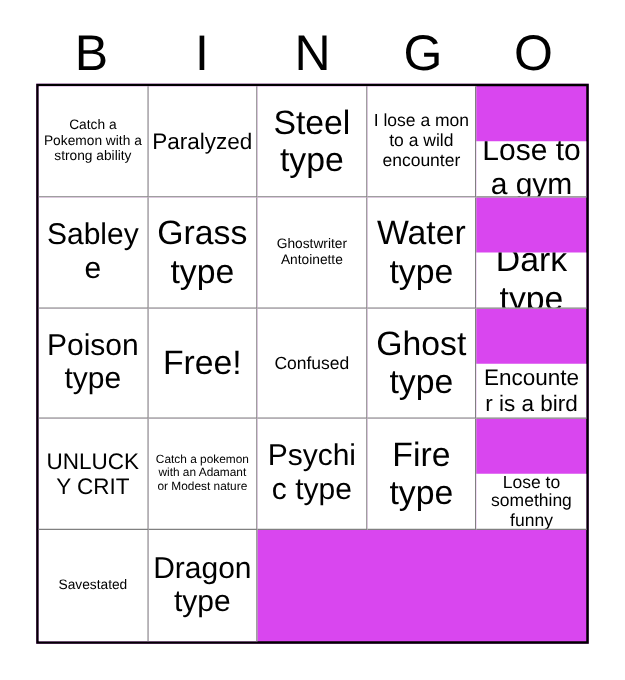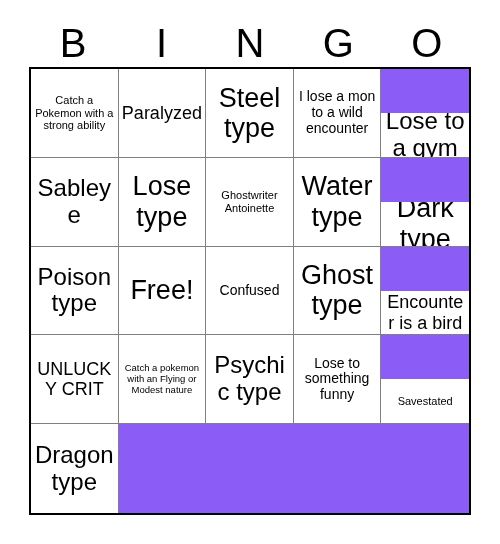--- a/index.html
+++ b/index.html
@@ -49,21 +49,21 @@
     position: absolute;
     left: 29px;
     top: 67px;
     width: 442px;
     height: 448px;
     border: 2px solid #000000;
     box-sizing: border-box;
     display: grid;
     grid-template-columns: repeat(5, 1fr);
     grid-template-rows: repeat(5, 1fr);
-    background: #8b5cf6;
+    background: #d946ef;
   }
   .cell {
     border-right: 1px solid #808080;
     border-bottom: 1px solid #808080;
     box-sizing: border-box;
     display: flex;
     align-items: center;
     justify-content: center;
     text-align: center;
     padding: 2px 3px;
@@ -115,21 +115,21 @@
         <span class="txt">I lose a mon to a wild encounter</span>
       </div>
     <div class="cell fs-lg">
         <span class="txt">Lose to a gym</span>
       </div>
 
     <div class="cell fs-lg">
         <span class="txt">Sableye</span>
       </div>
     <div class="cell fs-xl">
-        <span class="txt">Lose type</span>
+        <span class="txt">Grass type</span>
       </div>
     <div class="cell fs-xs">
         <span class="txt">Ghostwriter Antoinette</span>
       </div>
     <div class="cell fs-xl">
         <span class="txt">Water type</span>
       </div>
     <div class="cell fs-xl">
         <span class="txt">Dark type</span>
       </div>
@@ -147,24 +147,27 @@
         <span class="txt">Ghost type</span>
       </div>
 
     <div class="cell fs-md">
         <span class="txt">Encounter is a bird</span>
       </div>
     <div class="cell fs-md">
         <span class="txt">UNLUCKY CRIT</span>
       </div>
     <div class="cell fs-xxs">
-        <span class="txt">Catch a pokemon with an Flying or Modest nature</span>
+        <span class="txt">Catch a pokemon with an Adamant or Modest nature</span>
       </div>
     <div class="cell fs-lg">
         <span class="txt">Psychic type</span>
+      </div>
+    <div class="cell fs-xl">
+        <span class="txt">Fire type</span>
       </div>
 
     <div class="cell fs-sm">
         <span class="txt">Lose to something funny</span>
       </div>
     <div class="cell fs-xs">
         <span class="txt">Savestated</span>
       </div>
     <div class="cell fs-lg">
         <span class="txt">Dragon type</span>

